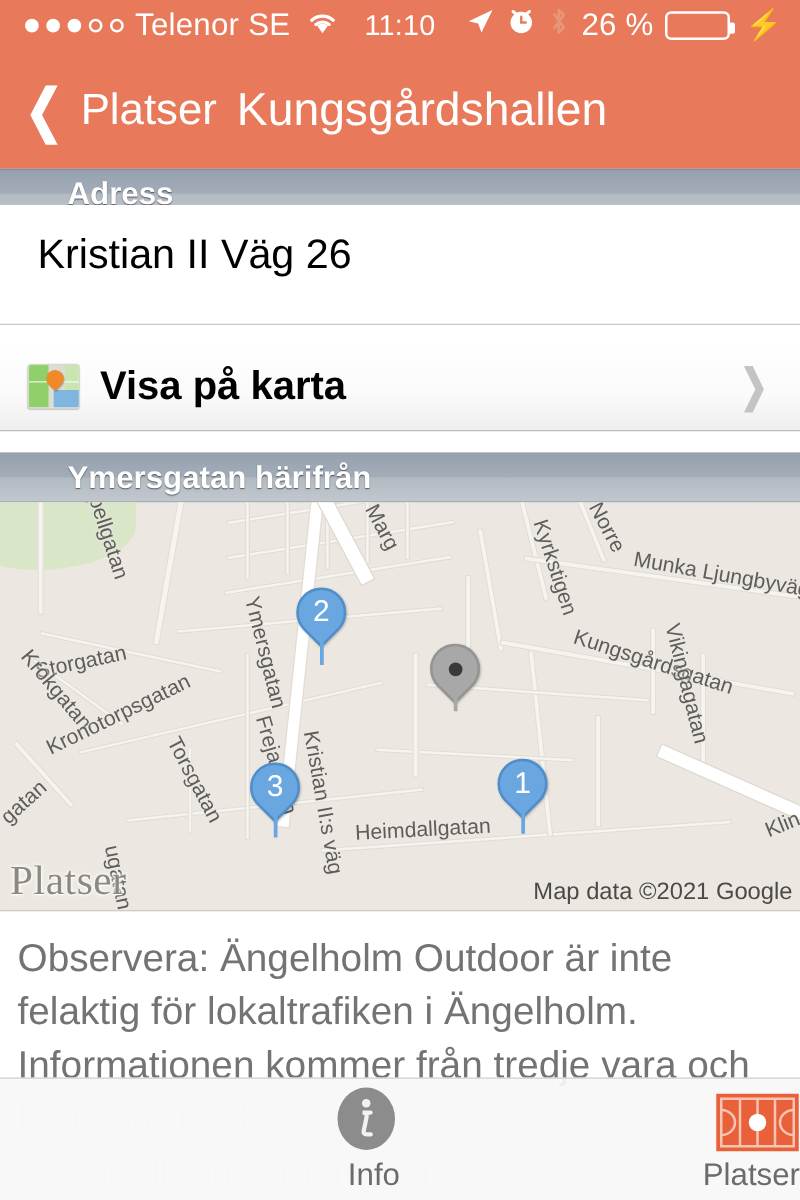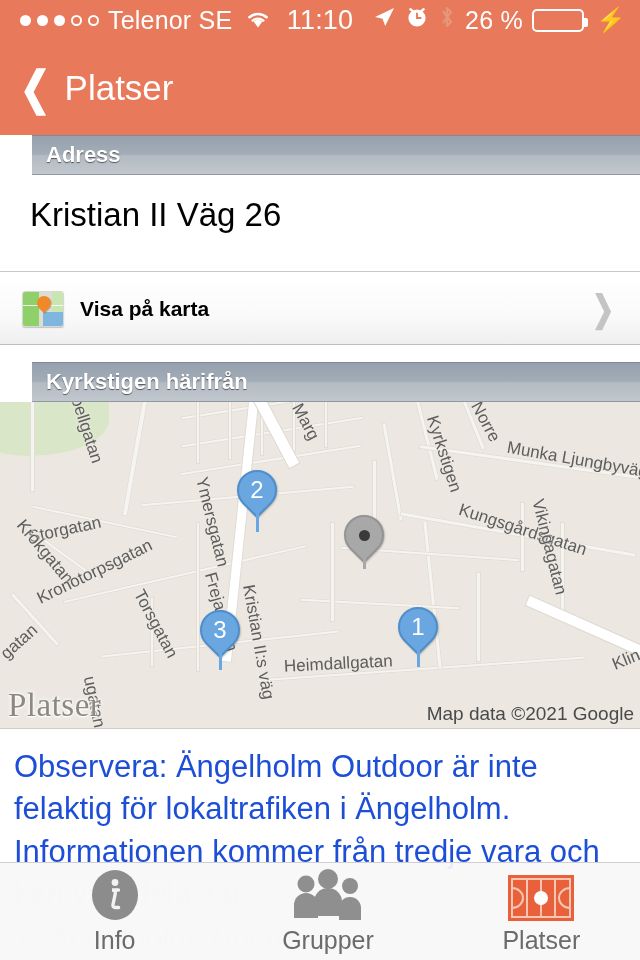--- a/index.html
+++ b/index.html
@@ -2,37 +2,37 @@
 <html><head>
 <meta charset="utf-8">
 <style>
   * { margin:0; padding:0; box-sizing:border-box; }
   html, body {
     width:640px; height:960px;
     font-family:"Liberation Sans", sans-serif;
     background:#ffffff;
     overflow:hidden;
   }
-  #app { position:relative; width:640px; height:960px; overflow:hidden; background:#fff;padding-left:32px; }
+  #app { position:relative; width:640px; height:960px; overflow:hidden; background:#fff; }
 
   
   .statusbar {
     position:absolute; top:0; left:0; width:640px; height:40px;
     background:#e8795a; color:#fff;
     display:flex; align-items:center;
     font-size:25px; letter-spacing:0.2px;
   }
   .sb-left { display:flex; align-items:center; gap:9px; padding-left:20px; width:300px; }
   .dots { display:flex; align-items:center; gap:6px; }
   .dot { width:11px; height:11px; border-radius:50%; }
   .dot.full { background:#fff; }
   .dot.empty { background:transparent; border:2px solid #fff; }
   .carrier { font-size:25px; line-height:1; }
   .wifi { margin-left:4px; }
-  .sb-center { position:absolute; left:0; width:640px; text-align:center; font-size:27px; }
+  .sb-center { position:absolute; left:0; width:640px; text-align:center; font-size:23px; }
   .sb-right {
     position:absolute; right:14px; display:flex; align-items:center; gap:9px;
     font-size:25px;
   }
   .batt {
     width:52px; height:23px; border:2px solid #fff; border-radius:5px;
     padding:2px; position:relative;
   }
   .batt::after{
     content:""; position:absolute; right:-6px; top:7px;
@@ -56,22 +56,23 @@
 
   
   .sec-header {
     position:relative; width:640px; height:40px;
     background:linear-gradient(to bottom,#95a1ae 0%,#a3adb8 48%,#b3bbc3 52%,#c1c7cd 100%);
     border-top:1px solid #7f8b98;
     border-bottom:1px solid #8e99a5;
     display:flex; align-items:center;
   }
   .sec-header-text {
-    font-size:22px; font-weight:bold; color:#fff; padding-left:14px;
+    font-size:25px; font-weight:bold; color:#fff; padding-left:14px;
     text-shadow:0 1px 1px rgba(0,0,0,0.55);
+    margin-left:40px;
   }
 
   
   .addr-cell {
     position:absolute; left:0; width:640px; background:#fff;
     border-bottom:1px solid #c8c8c8;
     padding:18px 0 18px 30px;
   }
   .addr-line { font-size:33px; color:#000; line-height:1.25; }
 
@@ -90,21 +91,21 @@
   .mi-p1{position:absolute;left:0;top:0;width:16px;height:100%;background:#8fd06a;}
   .mi-p2{position:absolute;left:16px;top:0;width:13px;height:100%;background:#ddddd2;}
   .mi-p3{position:absolute;left:29px;top:0;width:13px;height:100%;background:#c9e5b0;}
   .mi-blue{position:absolute;left:20px;bottom:0;width:22px;height:14px;background:#7fb6e0;}
   .mi-grid{position:absolute;left:0;top:13px;width:42px;height:1px;background:rgba(255,255,255,0.8);}
   .mi-pin{
     position:absolute; left:14px; top:4px; width:14px; height:14px;
     background:#f08a28; border-radius:50% 50% 50% 0; transform:rotate(-45deg);
     box-shadow:0 1px 1px rgba(0,0,0,0.25);
   }
-  .maplink-label { font-size:21px; font-weight:bold; color:#000; }
+  .maplink-label { font-size:32px; font-weight:bold; color:#000; }
   .cell-chevron {
     position:absolute; right:22px; color:#c4c4c4; font-size:36px; font-weight:600;
     transform:scaleX(0.75);
   }
 
   
   .map {
     position:absolute; left:0; width:640px;
     background:#ece8e1; overflow:hidden;
     border-bottom:1px solid #cfcac2;
@@ -154,33 +155,33 @@
     position:absolute; right:6px; bottom:3px;
     font-size:19px; color:#4a4a4a;
     text-shadow:0 0 4px #ece8e1,0 0 3px #ece8e1;
   }
 
   
   .disclaimer {
     position:absolute; left:0; width:640px; background:#fff;
     padding:16px 22px 0 14px;
   }
-  .disclaimer p { font-size:31px; line-height:1.37; color:#1d4ed8; }
+  .disclaimer p { font-size:31px; line-height:1.37; color:#737373; }
   .disclaimer .faded { color:#e9e9e9; }
 
   
   .tabbar {
     position:absolute; left:0; bottom:0; width:640px; height:98px;
     background:rgba(247,247,247,0.93);
     border-top:1px solid #cfcfcf;
     display:flex;
   }
   .tab {
     flex:1; display:flex; flex-direction:column;
-    align-items:center; justify-content:center; gap:4px;margin-left:16px;
+    align-items:flex-end; justify-content:center; gap:4px;margin-left:16px;
   }
   .tab-label { font-size:25px; color:#6b6b6b; }
   .tab.active .tab-label { color:#6b6b6b; }
   .tab-icon { height:54px; display:flex; align-items:flex-end; justify-content:center; }
 </style>
 </head>
 <body>
 
 <div id="app">
 
@@ -223,45 +224,46 @@
       </span>
       <span>26 %</span>
       <span class="batt"><span class="batt-fill"></span></span>
       <span class="bolt">⚡</span>
     </div>
   </div>
 
   <div class="navbar">
     <span class="nav-chevron">❮</span>
     <span class="nav-back-label">Platser</span>
+    <span class="nav-title">Kungsgårdshallen</span>
   </div>
 
   <div class="sec-header" style="position:absolute; top:135px;">
     <span class="sec-header-text">Adress</span>
   </div>
 
-  <div class="addr-cell" style="top:176px; height:96px;">
+  <div class="addr-cell" style="top:164px; height:96px;">
     <div class="addr-line">Kristian II Väg 26</div>
   </div>
 
   <div class="maplink-cell" style="top:273px; height:72px;">
     <span class="mapicon">
       <span class="mi-p1"></span>
         <span class="mi-p2"></span>
         <span class="mi-p3"></span>
       <span class="mi-blue"></span>
         <span class="mi-grid"></span>
         <span class="mi-pin"></span>
     </span>
     <span class="maplink-label">Visa på karta</span>
     <span class="cell-chevron">❯</span>
   </div>
 
   <div class="sec-header" style="position:absolute; top:362px;">
-    <span class="sec-header-text">Kyrkstigen härifrån</span>
+    <span class="sec-header-text">Ymersgatan härifrån</span>
   </div>
 
   <div class="map" style="top:402px; height:327px;">
     <div class="map-green"></div>
 
     <div class="road minor" style="left:30px;  top:-5px;  width:5px;  height:95px;"></div>
     <div class="road minor" style="left:132px; top:-5px;  width:6px;  height:120px; transform:rotate(10deg);"></div>
     <div class="road minor" style="left:180px; top:0px;   width:185px;height:4px;  transform:rotate(-9deg);"></div>
     <div class="road minor" style="left:180px; top:28px;  width:185px;height:4px;  transform:rotate(-9deg);"></div>
     <div class="road minor" style="left:178px; top:56px;  width:185px;height:4px;  transform:rotate(-9deg);"></div>
@@ -353,33 +355,20 @@
       <span class="tab-icon">
         <svg width="54" height="54" viewBox="0 0 54 54">
             <ellipse cx="27" cy="27" rx="23" ry="25" fill="#8c8c8c"></ellipse>
             <circle cx="27" cy="14.5" r="3.4" fill="#f2f2f2"></circle>
             <path d="M30.5 22 H24 q4 0 3.2 4 L25 36.5 q-0.6 3 2.4 3 h3.2" stroke="#f2f2f2" stroke-width="3.4" fill="none" stroke-linecap="round"></path>
           </svg>
       </span>
       <span class="tab-label">Info</span>
     </div>
 
-    <div class="tab">
-      <span class="tab-icon">
-        <svg width="76" height="54" viewBox="0 0 76 54">
-          <circle cx="16" cy="16" r="8.5" fill="#8f8f8f"></circle>
-            <path d="M4 50 v-13 a12 12 0 0 1 24 0 v13 z" fill="#8f8f8f"></path>
-          <circle cx="60" cy="18" r="8" fill="#8f8f8f"></circle>
-            <path d="M49 52 v-12 a11 11 0 0 1 22 0 v12 z" fill="#8f8f8f"></path>
-          <circle cx="38" cy="11" r="10" fill="#8f8f8f"></circle>
-            <path d="M24 48 v-14 a14 14 0 0 1 28 0 v14 z" fill="#8f8f8f"></path>
-        </svg>
-      </span>
-      <span class="tab-label">Grupper</span>
-    </div>
 
 
     <div class="tab active">
       <span class="tab-icon">
         <svg width="68" height="48" viewBox="0 0 68 48">
           <rect x="1" y="1" width="66" height="46" fill="#e8613a"></rect>
           <rect x="5" y="5" width="58" height="38" fill="none" stroke="#f7c5b4" stroke-width="2"></rect>
           <line x1="34" y1="5" x2="34" y2="43" stroke="#f7c5b4" stroke-width="2"></line>
           <line x1="20" y1="5" x2="20" y2="43" stroke="#f7c5b4" stroke-width="2"></line>
           <line x1="48" y1="5" x2="48" y2="43" stroke="#f7c5b4" stroke-width="2"></line>

